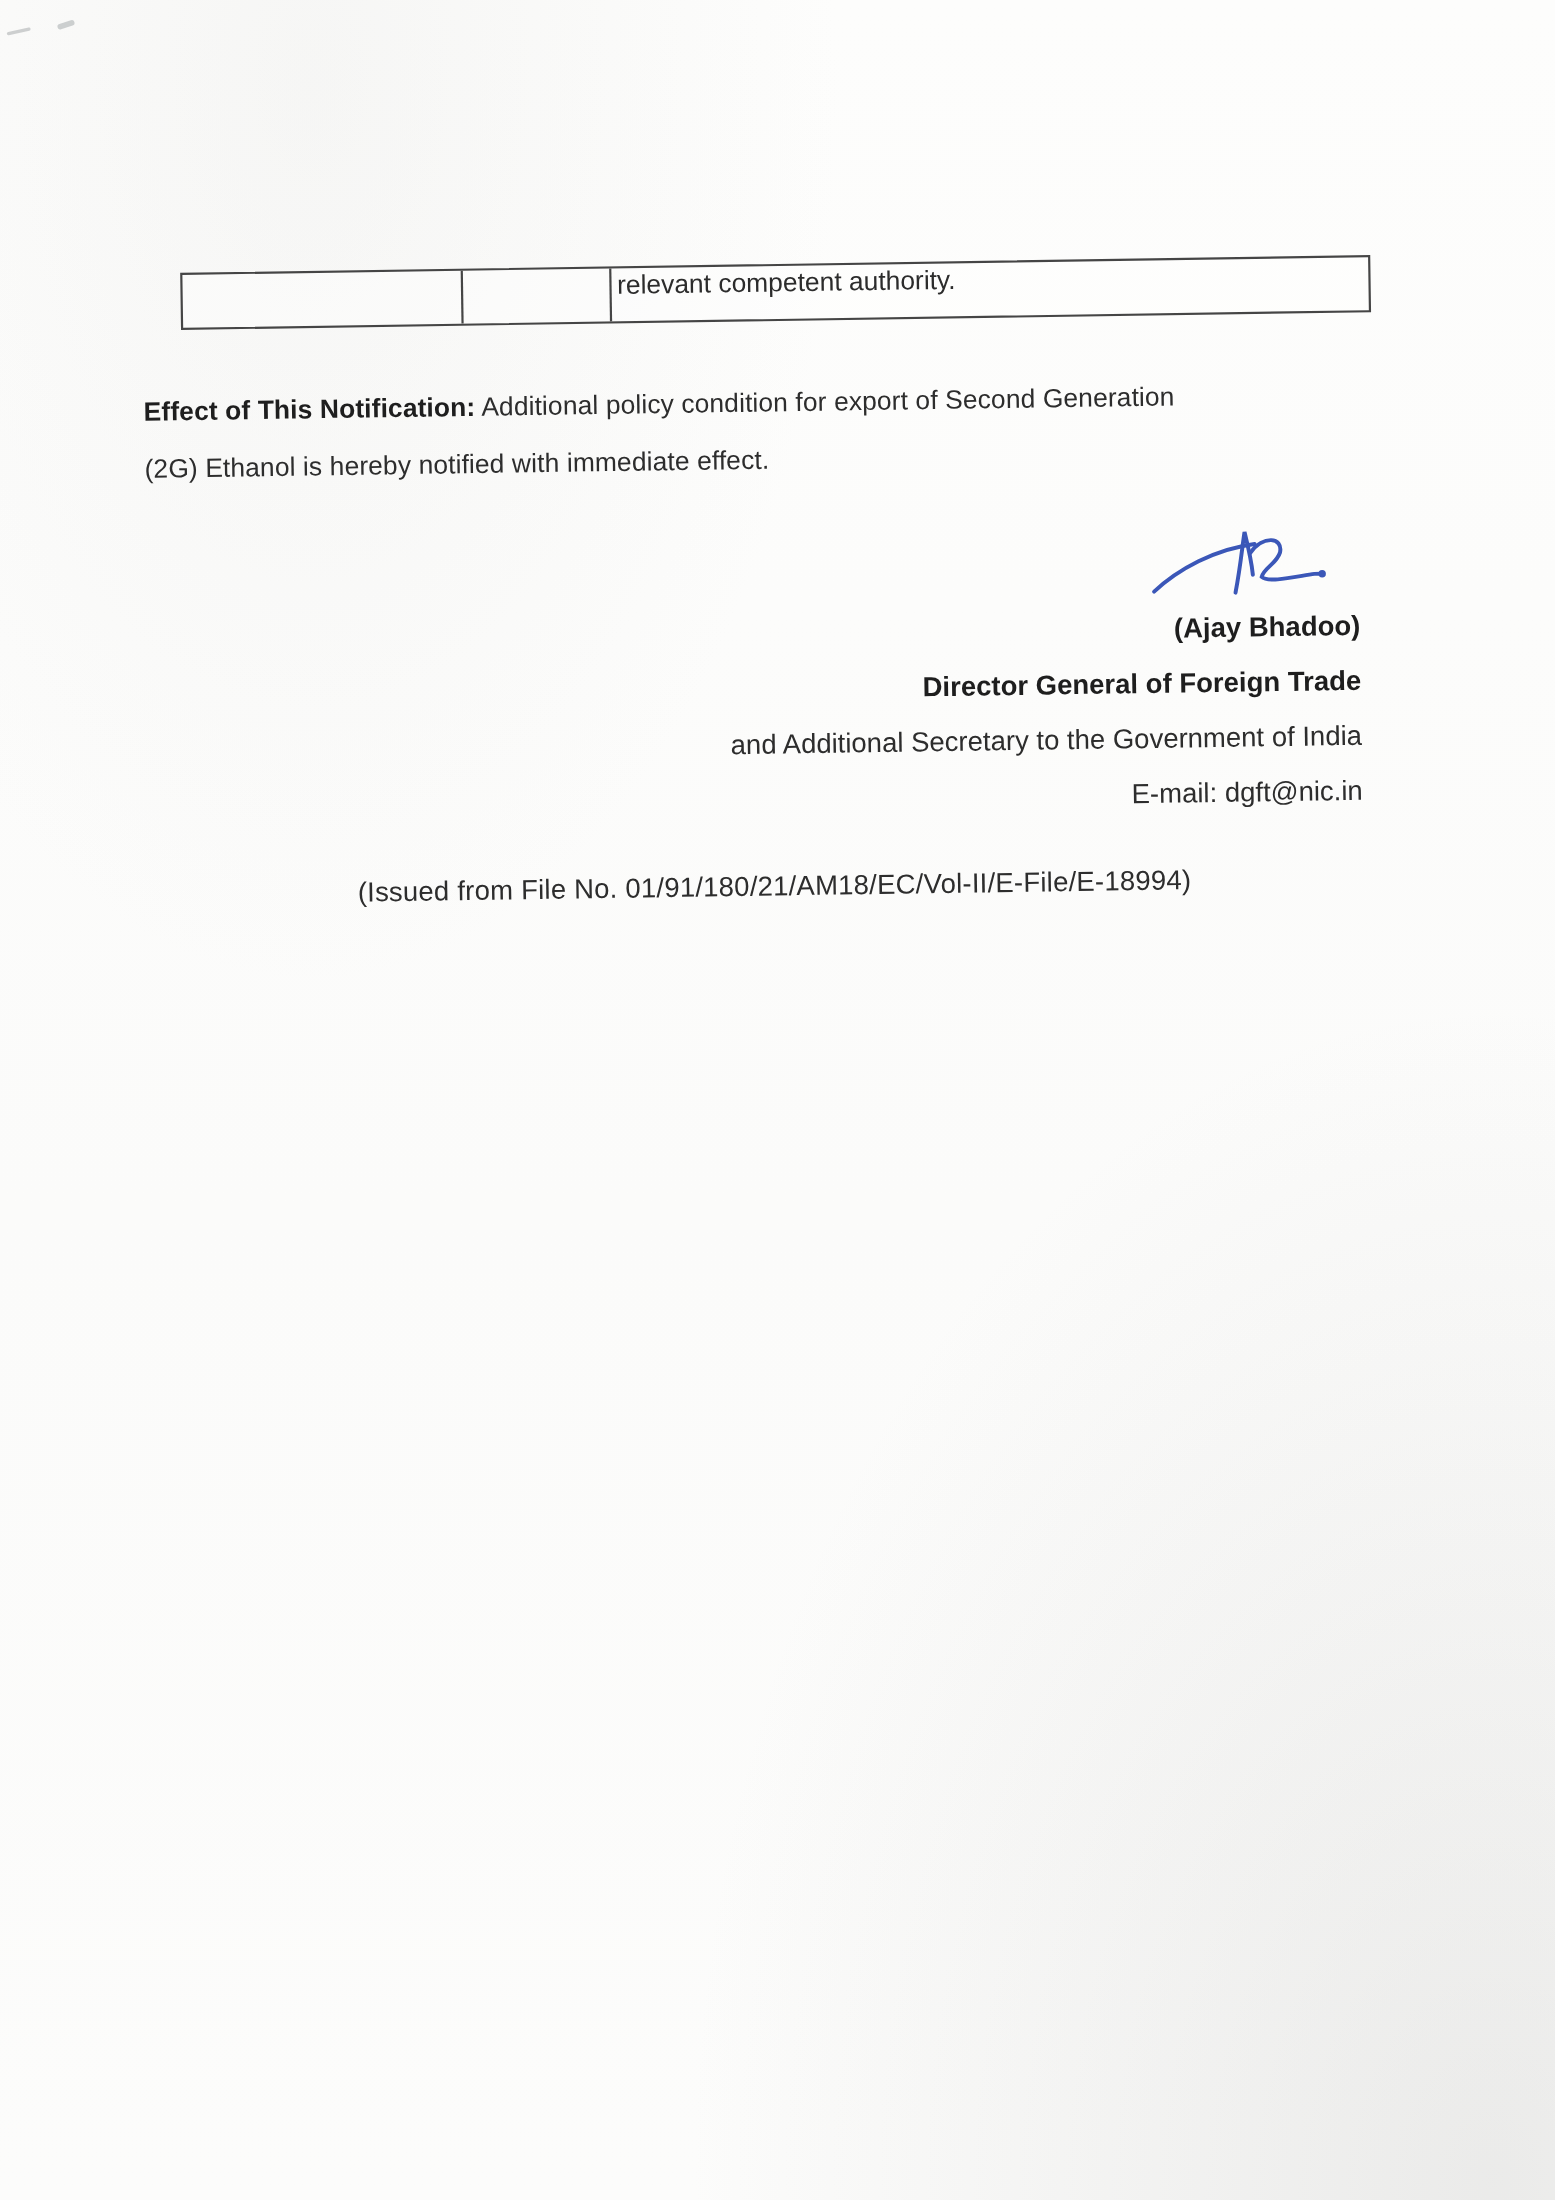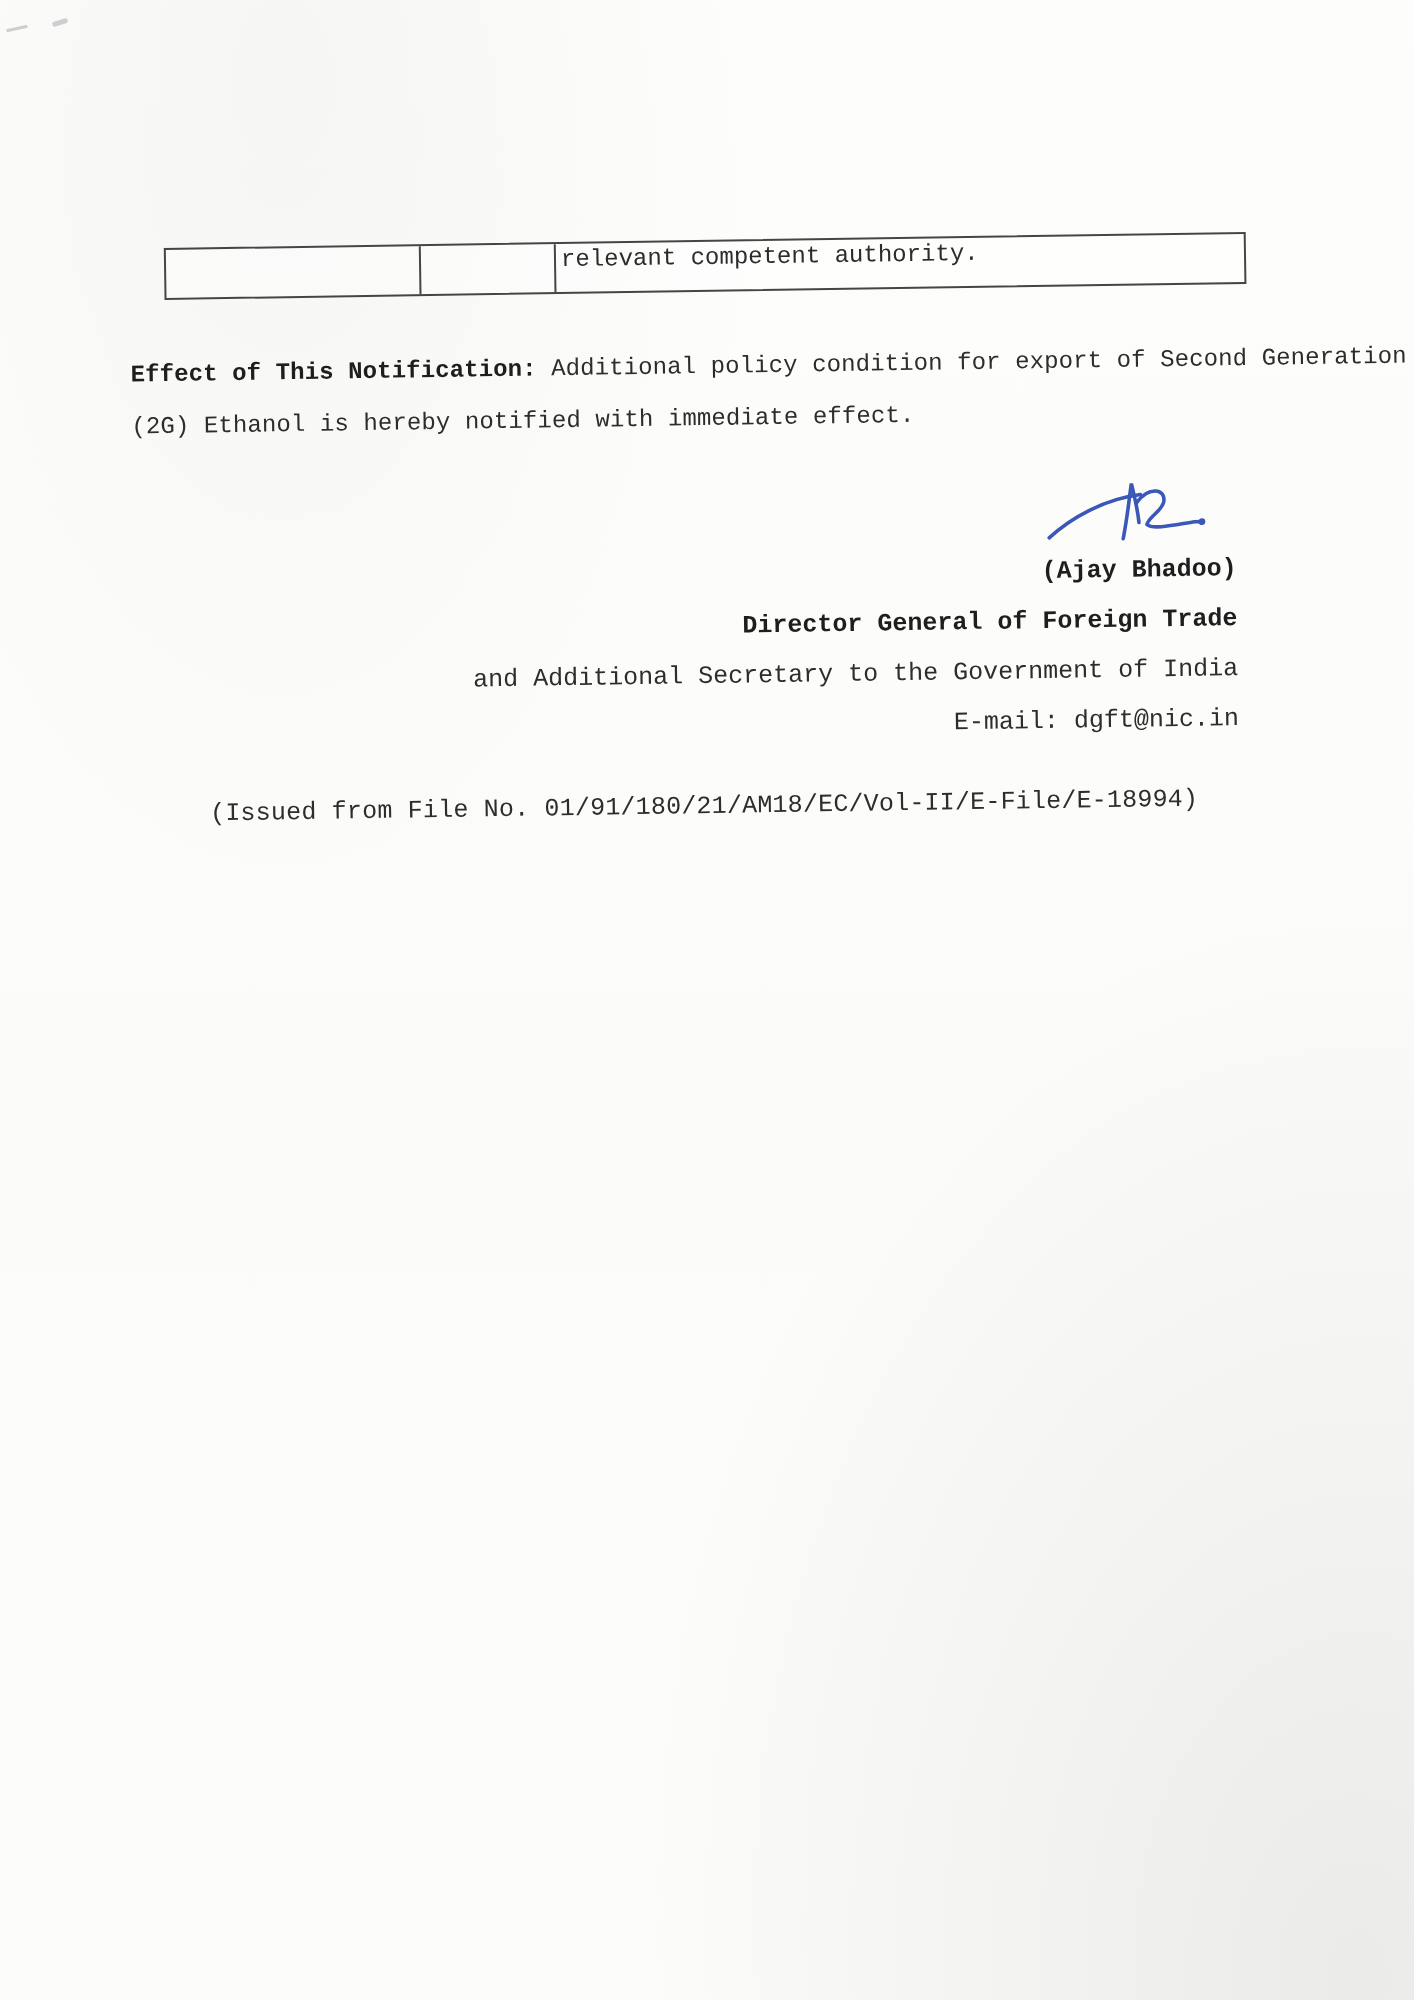--- a/index.html
+++ b/index.html
@@ -10,21 +10,21 @@
   .page {
     position: relative;
     width: 1414px;
     height: 2000px;
     margin: 0 auto;
     overflow: hidden;
     background:
       radial-gradient(ellipse at 96% 99%, rgba(190,190,188,0.28), transparent 38%),
       radial-gradient(ellipse at 20% 4%, rgba(225,225,223,0.25), transparent 30%),
       linear-gradient(180deg, #fdfdfc 0%, #fbfbfa 55%, #fcfcfb 100%);
-    font-family: Liberation Mono, monospace;
+    font-family: Liberation Sans, sans-serif;
     color: #2d2d2d;
   }
   
   .tilt {
     position: absolute;
     inset: 0;
     transform: rotate(-0.85deg);
     transform-origin: 50% 50%;
   }
   .smudge {

